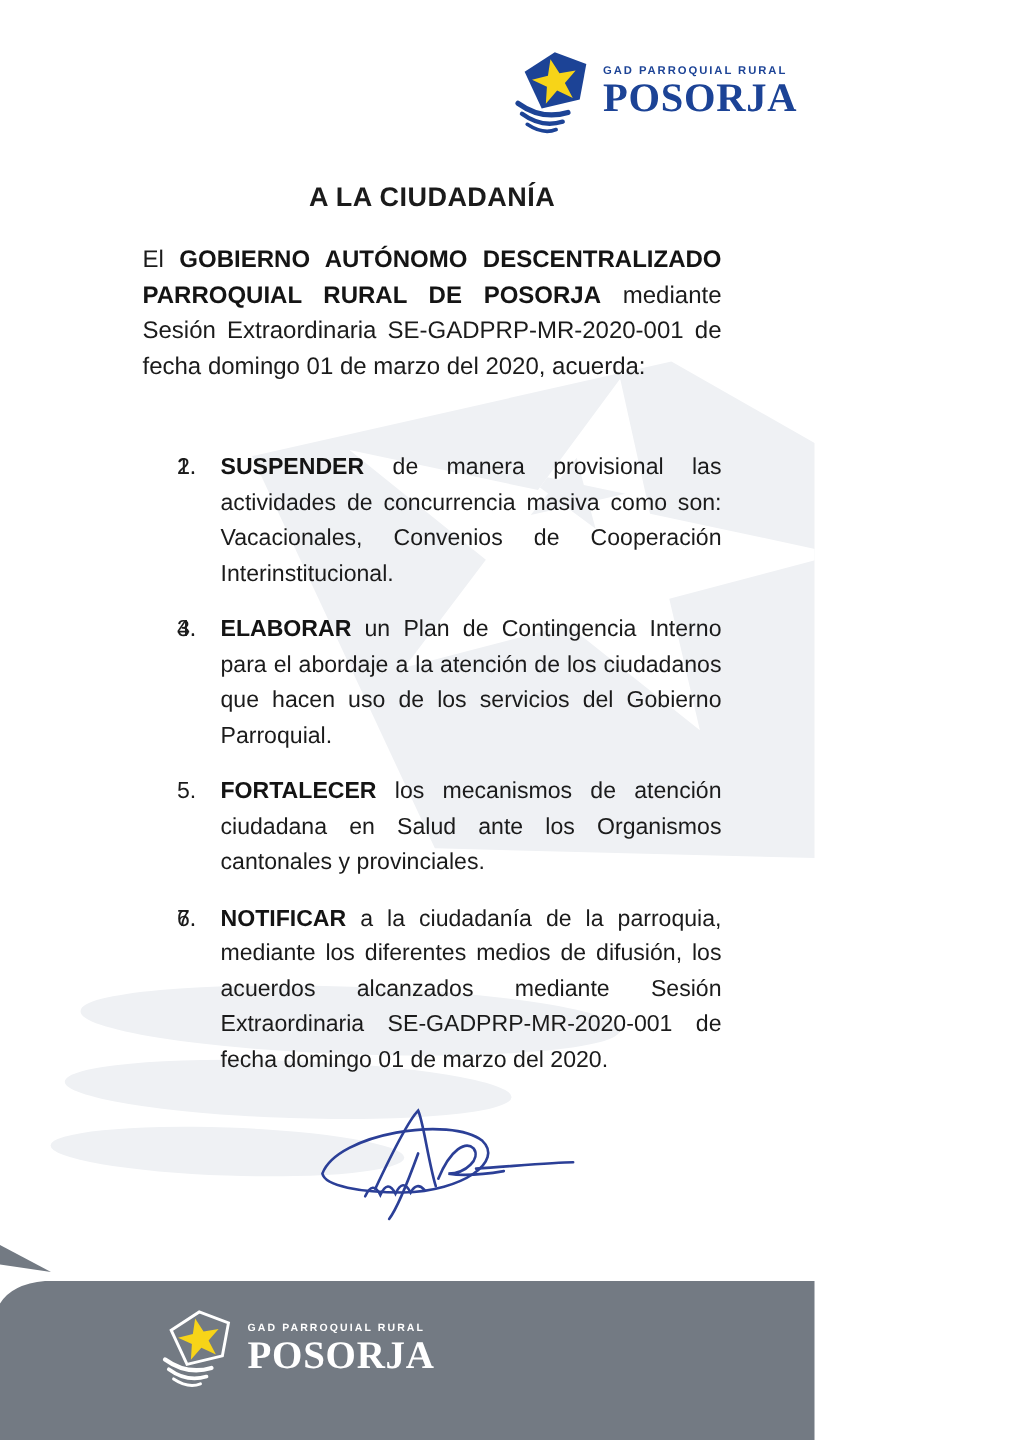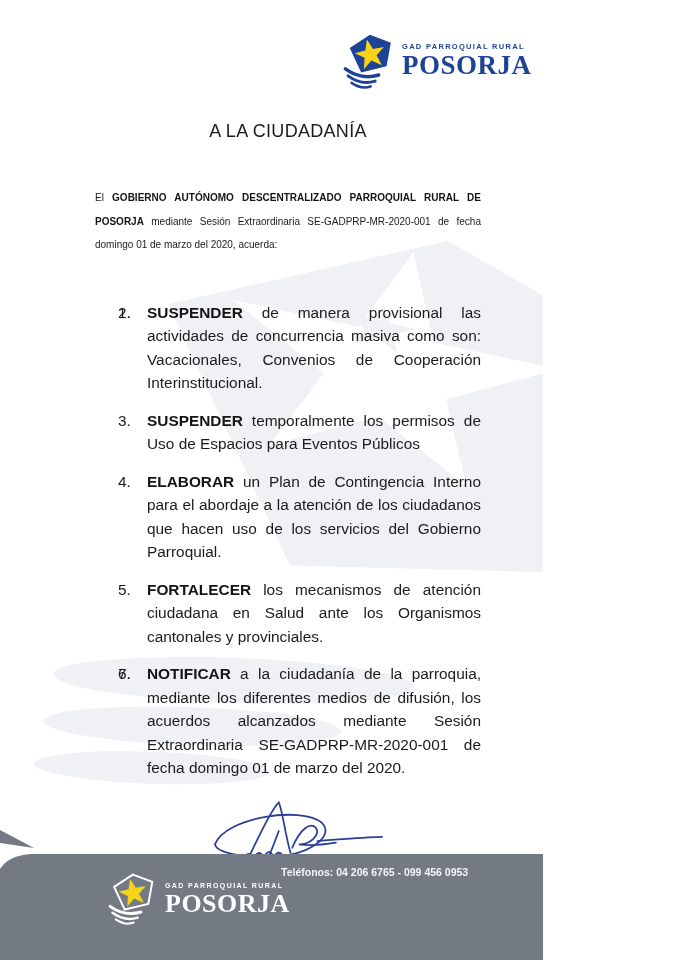--- a/index.html
+++ b/index.html
@@ -40,24 +40,24 @@
 
   
   .logos-row{display:flex;align-items:center;gap:13px;margin:30px 0 0 233px;height:62px;}
   .emblem-text{display:flex;flex-direction:column;justify-content:center;line-height:1;}
   .emblem-top{font-size:7.5px;font-weight:bold;letter-spacing:1.3px;color:#1c4396;}
   .emblem-name{font-family:"Liberation Serif",serif;font-weight:bold;font-size:27px;letter-spacing:0.5px;color:#1c4396;margin-top:2px;}
   .posorja-logo{display:flex;align-items:center;gap:5px;}
 
   
   .date-line{margin-top:17px;text-align:right;font-size:15px;}
-  .doc-title{margin-top:29px;text-align:center;font-size:18px;font-weight:normal;letter-spacing:0.3px;}
+  .doc-title{margin-top:29px;text-align:center;font-size:18px;font-weight:bold;letter-spacing:0.3px;}
 
   
-  .intro{margin-top:44px;font-size:10px;line-height:23.5px;text-align:justify;}
+  .intro{margin-top:20px;font-size:16px;line-height:23.5px;text-align:justify;}
   .res-list{list-style:none;margin:44px 0 0 0;padding:0 0 0 23px;}
   .res-item{position:relative;padding-left:29px;margin-bottom:14px;font-size:15.4px;line-height:23.5px;text-align:justify;}
   .res-num{position:absolute;left:0;top:0;}
   b{color:#141414;}
 
   
   .sig-block{margin-top:2px;text-align:center;}
   .sig-svg{display:block;margin:0 auto;height:84px;}
 
   
@@ -131,21 +131,21 @@
     </div>
 
 
     <div class="doc-title">A LA CIUDADANÍA</div>
 
     <p class="intro"><span>El </span><b>GOBIERNO AUTÓNOMO DESCENTRALIZADO PARROQUIAL RURAL DE POSORJA</b><span> mediante Sesión Extraordinaria SE-GADPRP-MR-2020-001 de fecha domingo 01 de marzo del 2020, acuerda:</span></p>
 
     <ol class="res-list">
       <li class="res-item"><span class="res-num">1.</span></li>
       <li class="res-item"><span class="res-num">2.</span><span><b>SUSPENDER</b><span></span><b></b><span> de manera provisional las actividades de concurrencia masiva como son: Vacacionales, Convenios de Cooperación Interinstitucional.</span></span></li>
-      <li class="res-item"><span class="res-num">3.</span><span><b>SUSPENDER</b><span></span><b></b><span> temporalmente los permisos de Uso de Espacios para Eventos Públicos</span></span></li>
+      <li class="res-item"><span class="res-num">3.</span></li>
       <li class="res-item"><span class="res-num">4.</span><span><b>ELABORAR</b><span></span><b></b><span> un Plan de Contingencia Interno para el abordaje a la atención de los ciudadanos que hacen uso de los servicios del Gobierno Parroquial.</span></span></li>
       <li class="res-item"><span class="res-num">5.</span><span><b>FORTALECER</b><span></span><b></b><span> los mecanismos de atención ciudadana en Salud ante los Organismos cantonales y provinciales.</span></span></li>
       <li class="res-item"><span class="res-num">6.</span></li>
       <li class="res-item"><span class="res-num">7.</span><span><b>NOTIFICAR</b><span></span><b></b><span> a la ciudadanía de la parroquia, mediante los diferentes medios de difusión, los acuerdos alcanzados mediante Sesión Extraordinaria SE-GADPRP-MR-2020-001 de fecha domingo 01 de marzo del 2020.</span></span></li>
     </ol>
 
     <div class="sig-block">
       <svg class="sig-svg" width="232" height="84" viewBox="0 0 230 100">
         <g stroke="#2b3f97" stroke-width="2.1" fill="none" stroke-linecap="round">
           <path d="M28,60 C40,28 130,14 155,34 C172,50 140,74 92,75 C58,75 30,70 28,60"></path>
@@ -173,17 +173,16 @@
         <path d="M5,44 Q23,57 43,51" stroke="#ffffff" stroke-width="3.6" fill="none" stroke-linecap="round"></path>
         <path d="M8,52 Q23,63 39,58" stroke="#ffffff" stroke-width="3" fill="none" stroke-linecap="round"></path>
         <path d="M12,60 Q24,68 34,64" stroke="#ffffff" stroke-width="2.5" fill="none" stroke-linecap="round"></path>
       </svg>
       <div class="f-emblem-text">
         <span class="f-emblem-top">GAD PARROQUIAL RURAL</span>
         <span class="f-emblem-name">POSORJA</span>
       </div>
     </div>
     <div class="footer-text">
-      <div>Teléfonos: 04 206 6765 - 099 456 0953</div>
     </div>
   </div>
 
 </div>
 
 </body></html>

